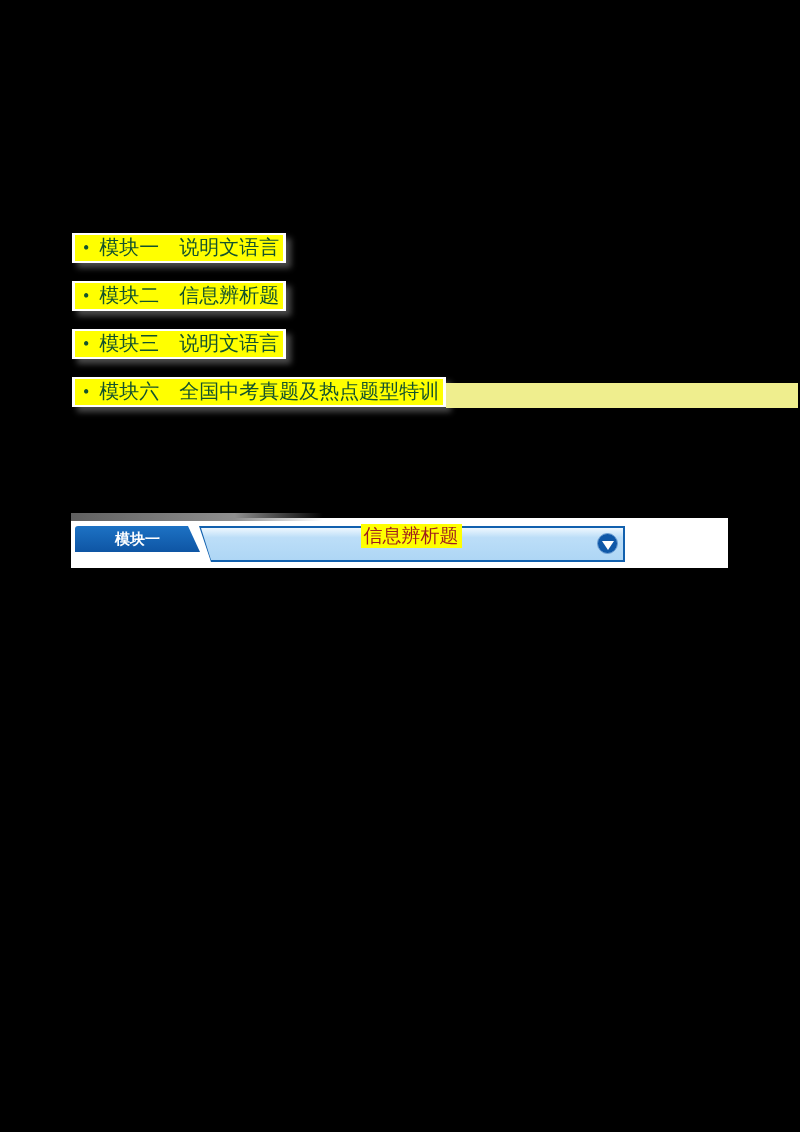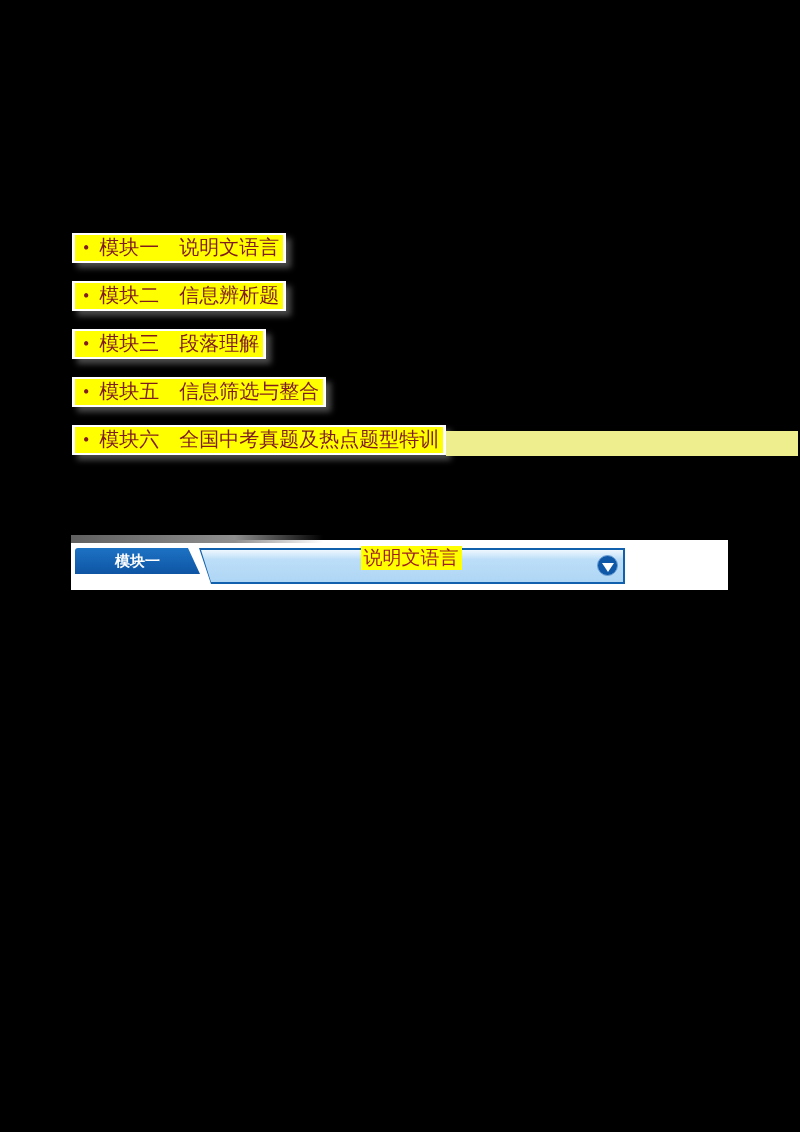--- a/index.html
+++ b/index.html
@@ -13,29 +13,29 @@
   .module-list { position:absolute; left:72px; top:233px; width:726px; }
   .mod-row { display:flex; align-items:flex-start; margin-bottom:18px; }
   .mod-box {
     flex:0 0 auto;
     background:#ffffff;
     padding:2px 3px;
     box-shadow:5px 5px 6px rgba(150,150,150,0.5);
   }
   .mod-hl {
     display:block; white-space:nowrap;
-    background:#FFFF00; color:#7f1d1d;
+    background:#FFFF00; color:#14532d;
     font-size:20px; line-height:25px; padding:0 4px;
   }
   .bullet { display:inline-block; margin:0 10px 0 4px; font-size:18px; }
   .mod-ext { flex:1 1 auto; height:25px; margin-top:6px; background:#EFEE8E; }
 
   
   .banner-strip {
-    position:absolute; left:71px; top:540px; width:657px; height:50px;
+    position:absolute; left:71px; top:518px; width:657px; height:50px;
     background:#ffffff;
   }
   .banner-grayband {
     position:absolute; left:0; top:-5px; width:252px; height:8px;
     background:linear-gradient(to right,#606060,#8f8f8f 65%,rgba(160,160,160,0));
   }
   .banner-tab {
     position:absolute; left:4px; top:8px; width:125px; height:26px;
     background:linear-gradient(#1d72c4,#0e55a4);
     clip-path:polygon(0 0,113px 0,125px 100%,0 100%);
@@ -96,49 +96,44 @@
     </div>
 
     <div class="mod-row">
       <div class="mod-box">
         <span class="mod-hl"><span class="bullet">•</span><span>模块二　信息辨析题</span></span>
       </div>
     </div>
 
     <div class="mod-row">
       <div class="mod-box">
-        <span class="mod-hl"><span class="bullet">•</span><span>模块三　段落理解</span></span>
+        <span class="mod-hl"><span class="bullet">•</span><span>模块三　说明文语言</span></span>
       </div>
     </div>
 
 
-    <div class="mod-row">
-      <div class="mod-box">
-        <span class="mod-hl"><span class="bullet">•</span><span>模块五　信息筛选与整合</span></span>
-      </div>
-    </div>
 
     <div class="mod-row">
       <div class="mod-box">
         <span class="mod-hl"><span class="bullet">•</span><span>模块六　全国中考真题及热点题型特训</span></span>
       </div>
       <div class="mod-ext"></div>
     </div>
 
   </div>
 
   <div class="banner-strip">
     <div class="banner-grayband"></div>
     <div class="banner-tab">
       <span>模块一</span>
     </div>
     <div class="banner-bar">
       <div class="bar-bg">
         <div class="bar-fill"></div>
       </div>
       <div class="bar-title">
-        <span class="hl">说明文语言</span>
+        <span class="hl">信息辨析题</span>
       </div>
       <div class="bar-icon"></div>
     </div>
   </div>
 
 </div>
 
 </body></html>

